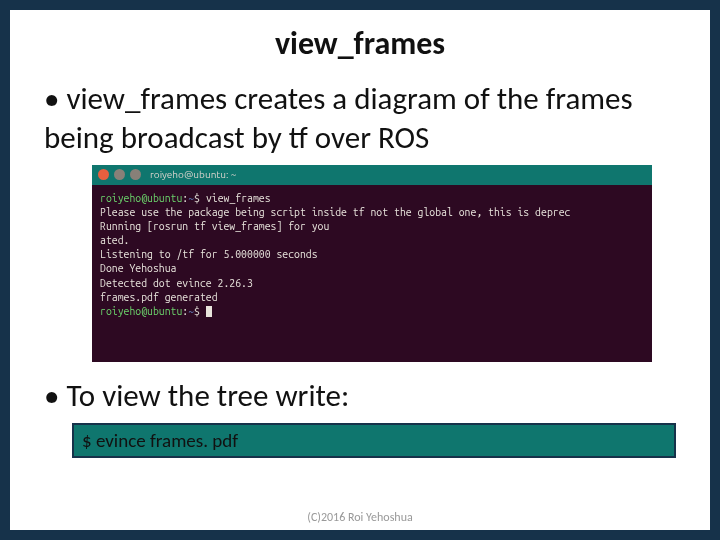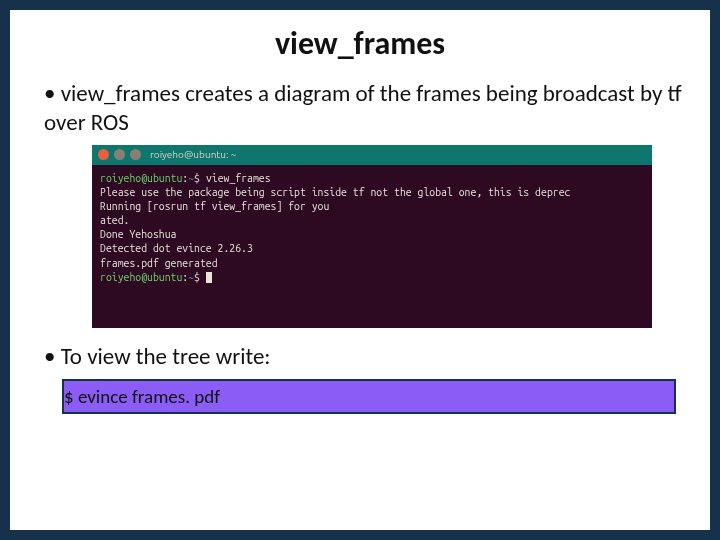--- a/index.html
+++ b/index.html
@@ -20,21 +20,21 @@
     padding: 14px 28px 8px 28px;
   }
   .title {
     text-align: center;
     font-size: 32px;
     font-weight: 600;
     color: #111;
     margin-bottom: 16px;
   }
   .bullet {
-    font-size: 23px;
+    font-size: 31px;
     color: #111;
     line-height: 1.25;
     margin-left: 6px;
     margin-bottom: 8px;
   }
   .bullet::before {
     content: "• ";
   }
   .terminal-wrap {
     margin: 4px 0 14px 54px;
@@ -77,23 +77,23 @@
   .prompt-path { color: #6b8fd3; }
   .cursor {
     display: inline-block;
     width: 6px;
     height: 11px;
     background: #e8e4dc;
     vertical-align: text-bottom;
   }
   .code-box {
     border: 2px solid #16324a;
-    background: #8b5cf6;
-    margin: 4px 6px 0 24px;
-    padding: 4px 0;
+    background: #0f766e;
+    margin: 4px 6px 0 34px;
+    padding: 4px 8px;
     font-size: 19px;
     font-family: Calibri, Arial, sans-serif;
     color: #111;
   }
   .footer {
     position: absolute;
     bottom: 6px;
     left: 0;
     right: 0;
     text-align: center;
@@ -114,25 +114,27 @@
       <span class="btn-circle btn-close"></span>
       <span class="btn-circle btn-min"></span>
       <span class="btn-circle btn-max"></span>
       <span class="term-title">roiyeho@ubuntu: ~</span>
     </div>
     <div class="term-body">
       <div class="term-line"><span class="prompt-user">roiyeho@ubuntu</span><span>:</span><span class="prompt-path">~</span><span>$ </span><span>view_frames</span></div>
       <div class="term-line">Please use the package being script inside tf not the global one, this is deprec</div>
       <div class="term-line">Running [rosrun tf view_frames] for you</div>
       <div class="term-line">ated.</div>
+      <div class="term-line">Listening to /tf for 5.000000 seconds</div>
       <div class="term-line">Done Yehoshua</div>
       <div class="term-line"></div>
       <div class="term-line">Detected dot evince 2.26.3</div>
       <div class="term-line">frames.pdf generated</div>
       <div class="term-line"><span class="prompt-user">roiyeho@ubuntu</span><span>:</span><span class="prompt-path">~</span><span>$ </span><span class="cursor"></span></div>
     </div>
   </div>
 
   <div class="bullet">To view the tree write:</div>
 
   <div class="code-box">$ evince frames. pdf</div>
 
+  <div class="footer">(C)2016 Roi Yehoshua</div>
 </div>
 
 </body></html>

